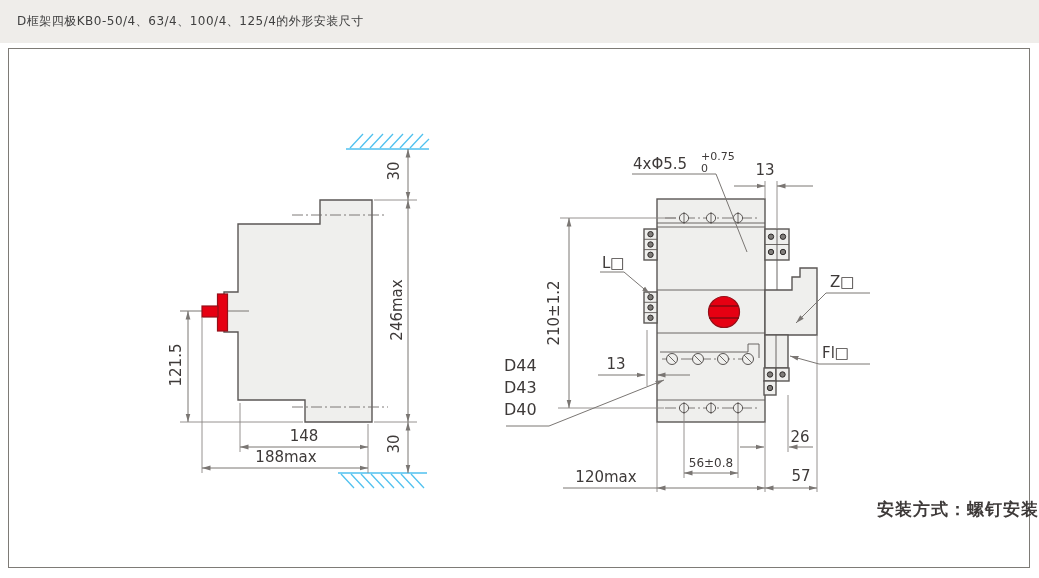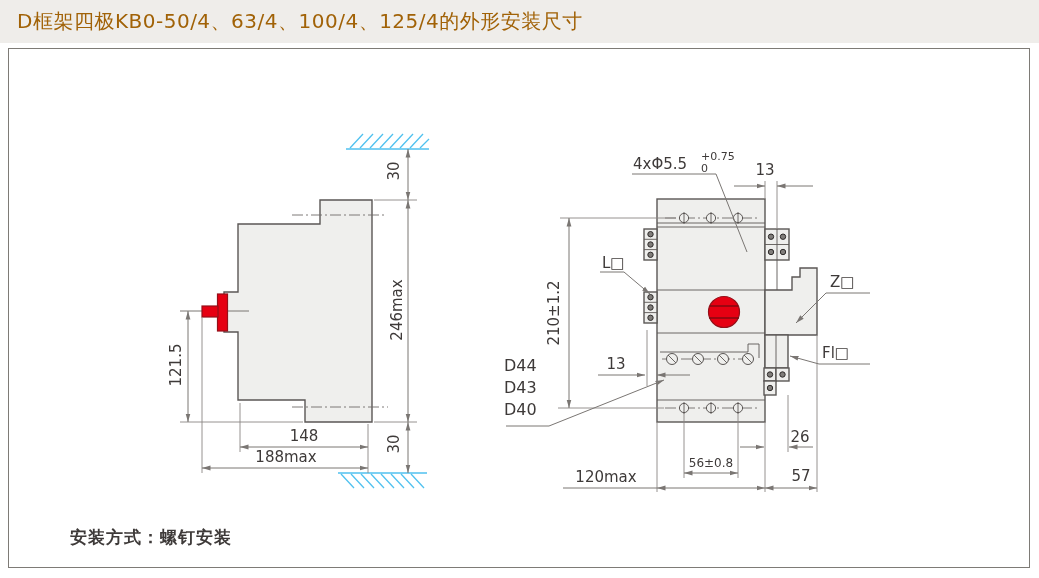--- a/index.html
+++ b/index.html
@@ -4,29 +4,29 @@
 <style>
   html,body{margin:0;padding:0;}
   body{
     width:1039px;height:578px;position:relative;background:#ffffff;
     font-family:"DejaVu Sans","Liberation Sans",sans-serif;color:#3e3a39;
     overflow:hidden;
   }
   .title-bar{
     position:absolute;left:0;top:0;width:100%;height:43px;
     background:#efedea;box-sizing:border-box;
-    font-size:20px;line-height:43px;padding-left:17px;color:#a16207;
+    font-size:12px;line-height:43px;padding-left:17px;color:#404040;
     letter-spacing:0.5px;
   }
   .content-box{
     position:absolute;left:8px;top:48px;width:1022px;height:520px;
     border:1px solid #7e7b76;background:#ffffff;box-sizing:border-box;
   }
   .caption{
-    position:absolute;left:70px;right:0;top:526px;text-align:left;
+    position:absolute;left:70px;right:0;top:498px;text-align:right;
     font-size:17px;font-weight:600;color:#3e3a39;letter-spacing:1px;
   }
   svg{position:absolute;left:0;top:0;}
   
   .ol{fill:#efefed;stroke:#5b5755;stroke-width:1.4;stroke-linejoin:miter;}
   .thin{fill:none;stroke:#5b5755;stroke-width:0.9;}
   .dim{fill:none;stroke:#7a7673;stroke-width:1;}
   .ext{fill:none;stroke:#8a8683;stroke-width:0.9;}
   .cl{fill:none;stroke:#6f6b69;stroke-width:0.9;stroke-dasharray:11 3 2 3;}
   .blue{fill:none;stroke:#4fc1ef;stroke-width:1.3;}

